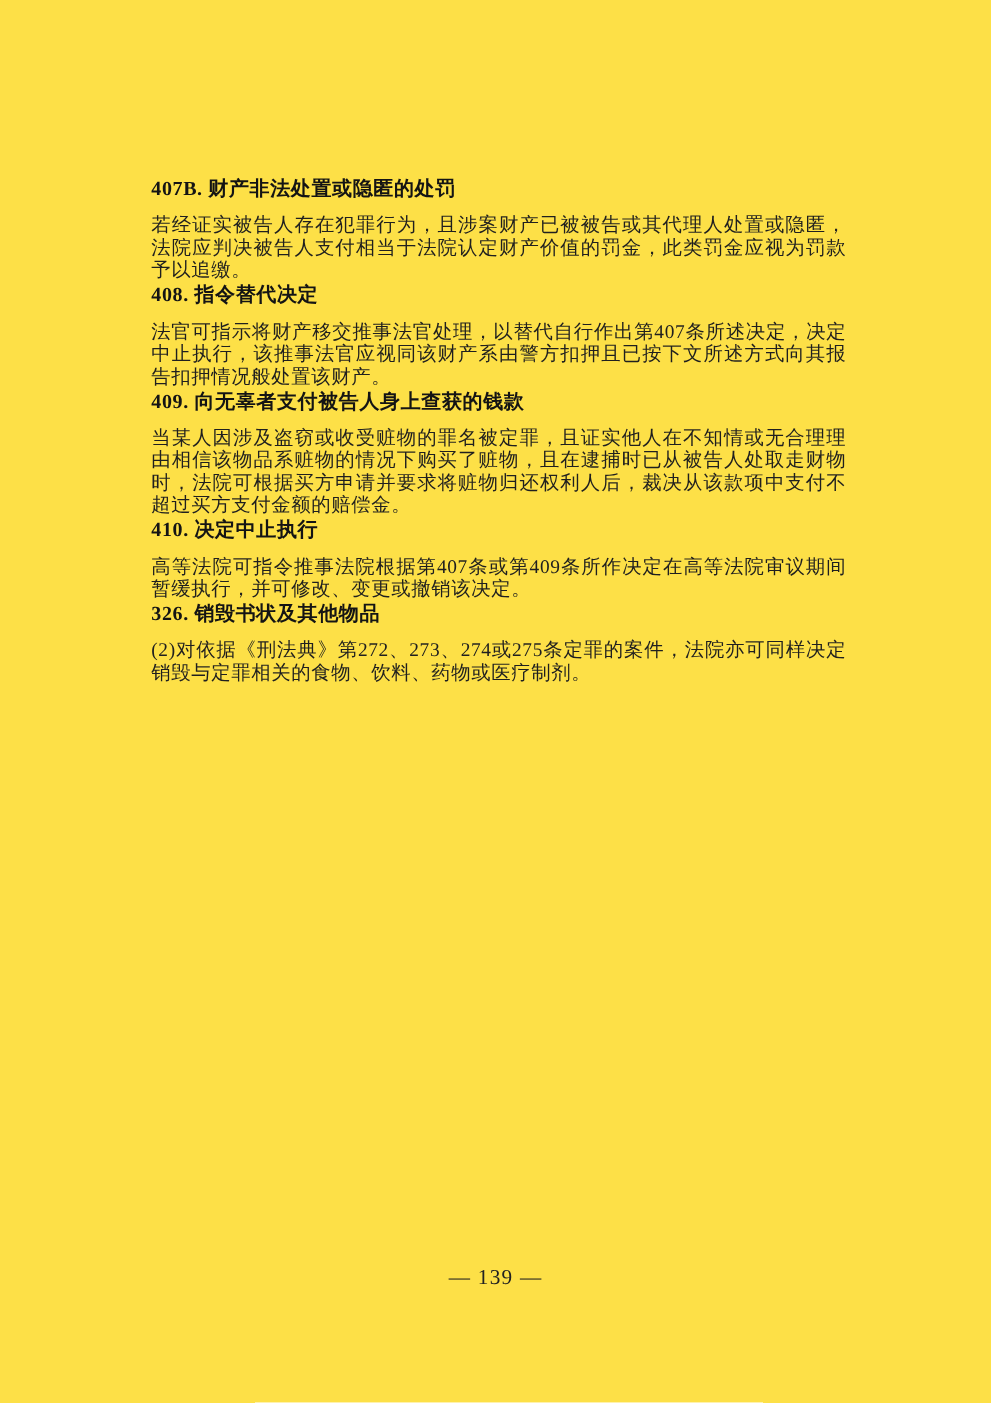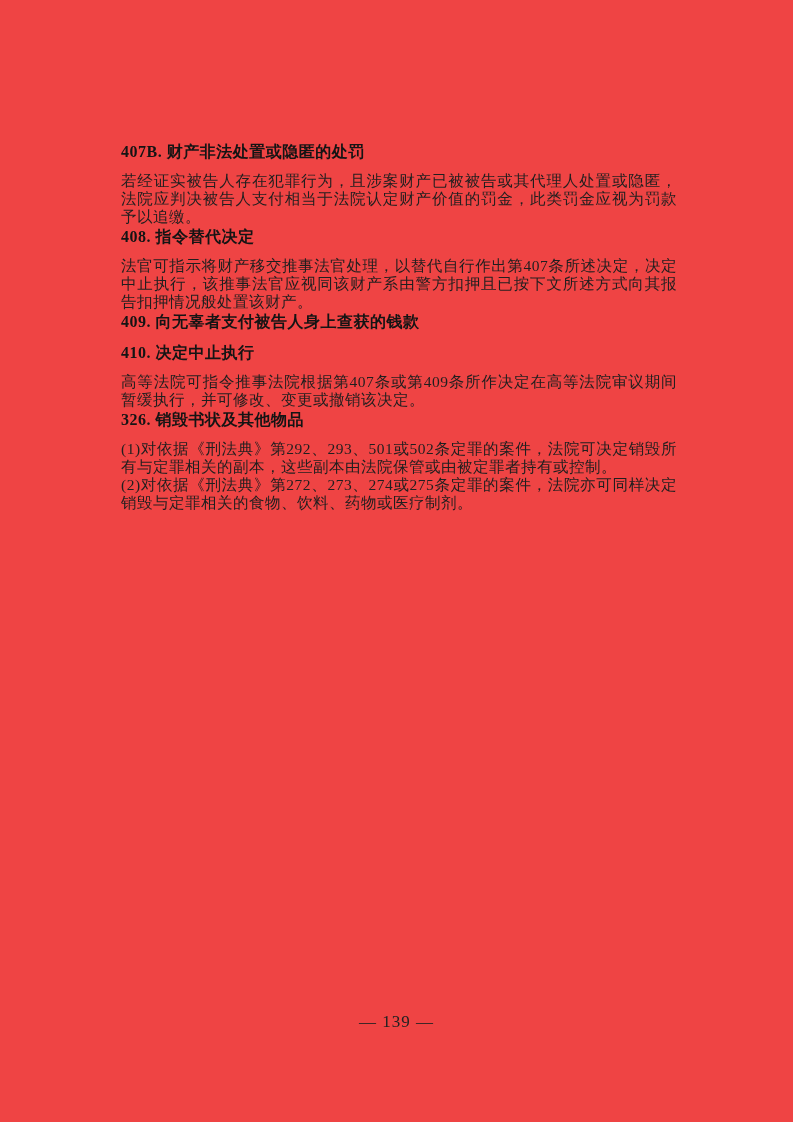--- a/index.html
+++ b/index.html
@@ -4,21 +4,21 @@
 <style>
   html, body {
     margin: 0;
     padding: 0;
     background: #ffffff;
   }
   .page {
     position: relative;
     width: 793px;
     height: 1122px;
-    background: #ef4444;
+    background: #fde047;
     overflow: hidden;
     font-family: "Liberation Serif", "DejaVu Serif", serif;
     color: #1c1c1c;
   }
   .content {
     position: absolute;
     left: 121px;
     top: 141px;
     width: 556px;
   }
@@ -65,30 +65,30 @@
       <p class="para">若经证实被告人存在犯罪行为，且涉案财产已被被告或其代理人处置或隐匿，法院应判决被告人支付相当于法院认定财产价值的罚金，此类罚金应视为罚款予以追缴。</p>
     </section>
 
     <section class="sec">
       <h2 class="heading">408. 指令替代决定</h2>
       <p class="para">法官可指示将财产移交推事法官处理，以替代自行作出第407条所述决定，决定中止执行，该推事法官应视同该财产系由警方扣押且已按下文所述方式向其报告扣押情况般处置该财产。</p>
     </section>
 
     <section class="sec">
       <h2 class="heading">409. 向无辜者支付被告人身上查获的钱款</h2>
+      <p class="para">当某人因涉及盗窃或收受赃物的罪名被定罪，且证实他人在不知情或无合理理由相信该物品系赃物的情况下购买了赃物，且在逮捕时已从被告人处取走财物时，法院可根据买方申请并要求将赃物归还权利人后，裁决从该款项中支付不超过买方支付金额的赔偿金。</p>
     </section>
 
     <section class="sec">
       <h2 class="heading">410. 决定中止执行</h2>
       <p class="para">高等法院可指令推事法院根据第407条或第409条所作决定在高等法院审议期间暂缓执行，并可修改、变更或撤销该决定。</p>
     </section>
 
     <section class="sec">
       <h2 class="heading">326. 销毁书状及其他物品</h2>
-      <p class="para">(1)对依据《刑法典》第292、293、501或502条定罪的案件，法院可决定销毁所有与定罪相关的副本，这些副本由法院保管或由被定罪者持有或控制。</p>
       <p class="para">(2)对依据《刑法典》第272、273、274或275条定罪的案件，法院亦可同样决定销毁与定罪相关的食物、饮料、药物或医疗制剂。</p>
     </section>
 
   </main>
 
   <footer class="pagefooter">
     <span>— 139 —</span>
   </footer>
 </div>
 

